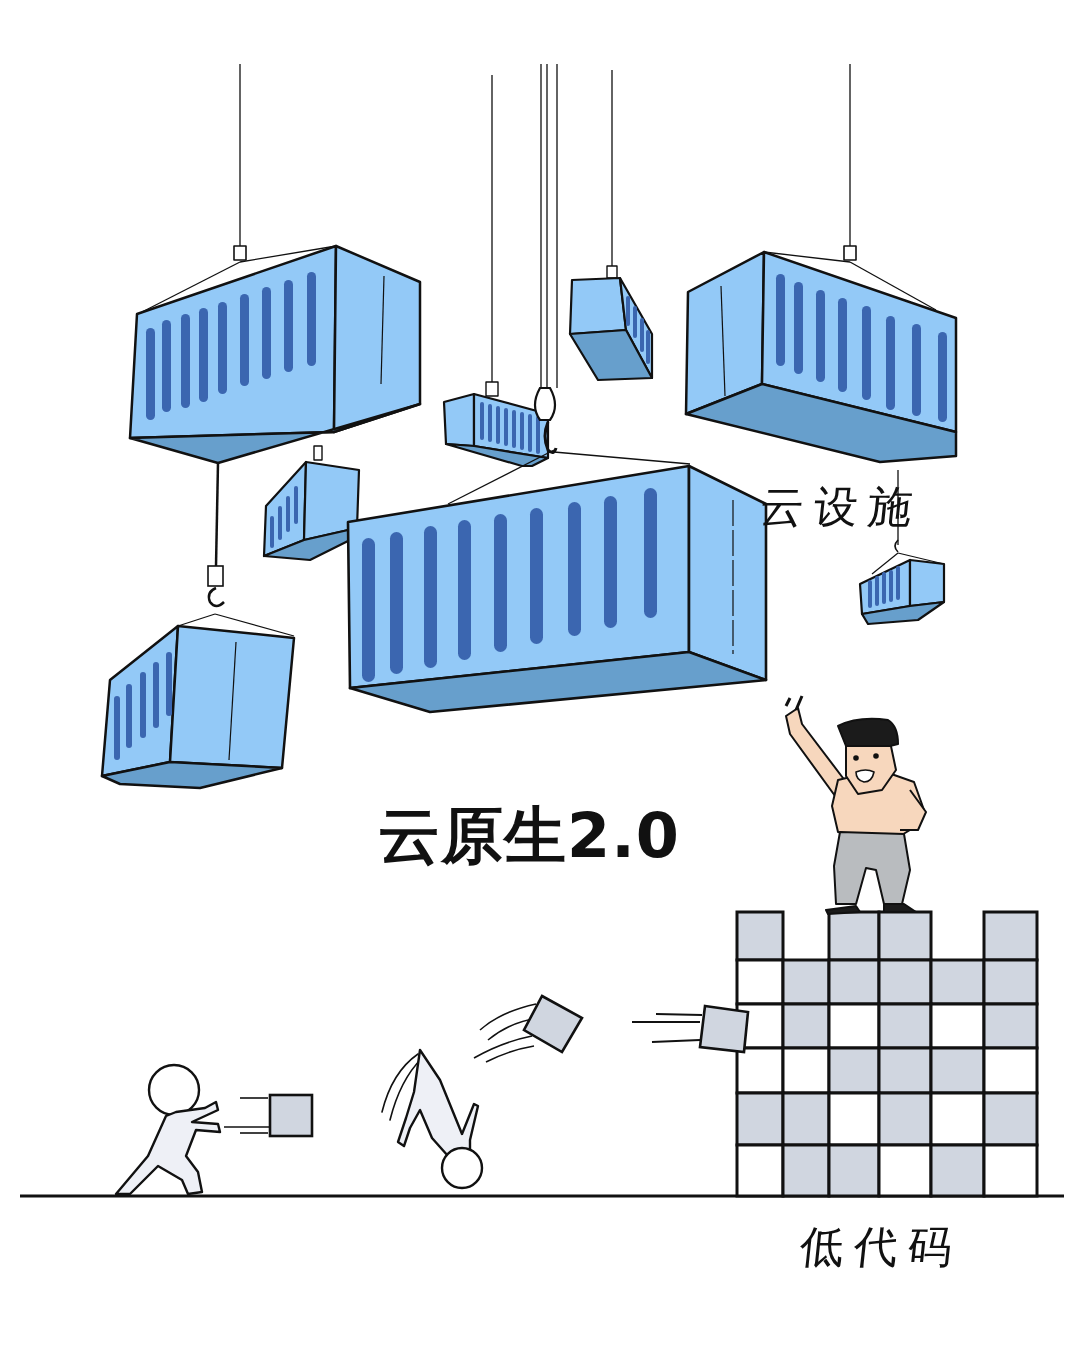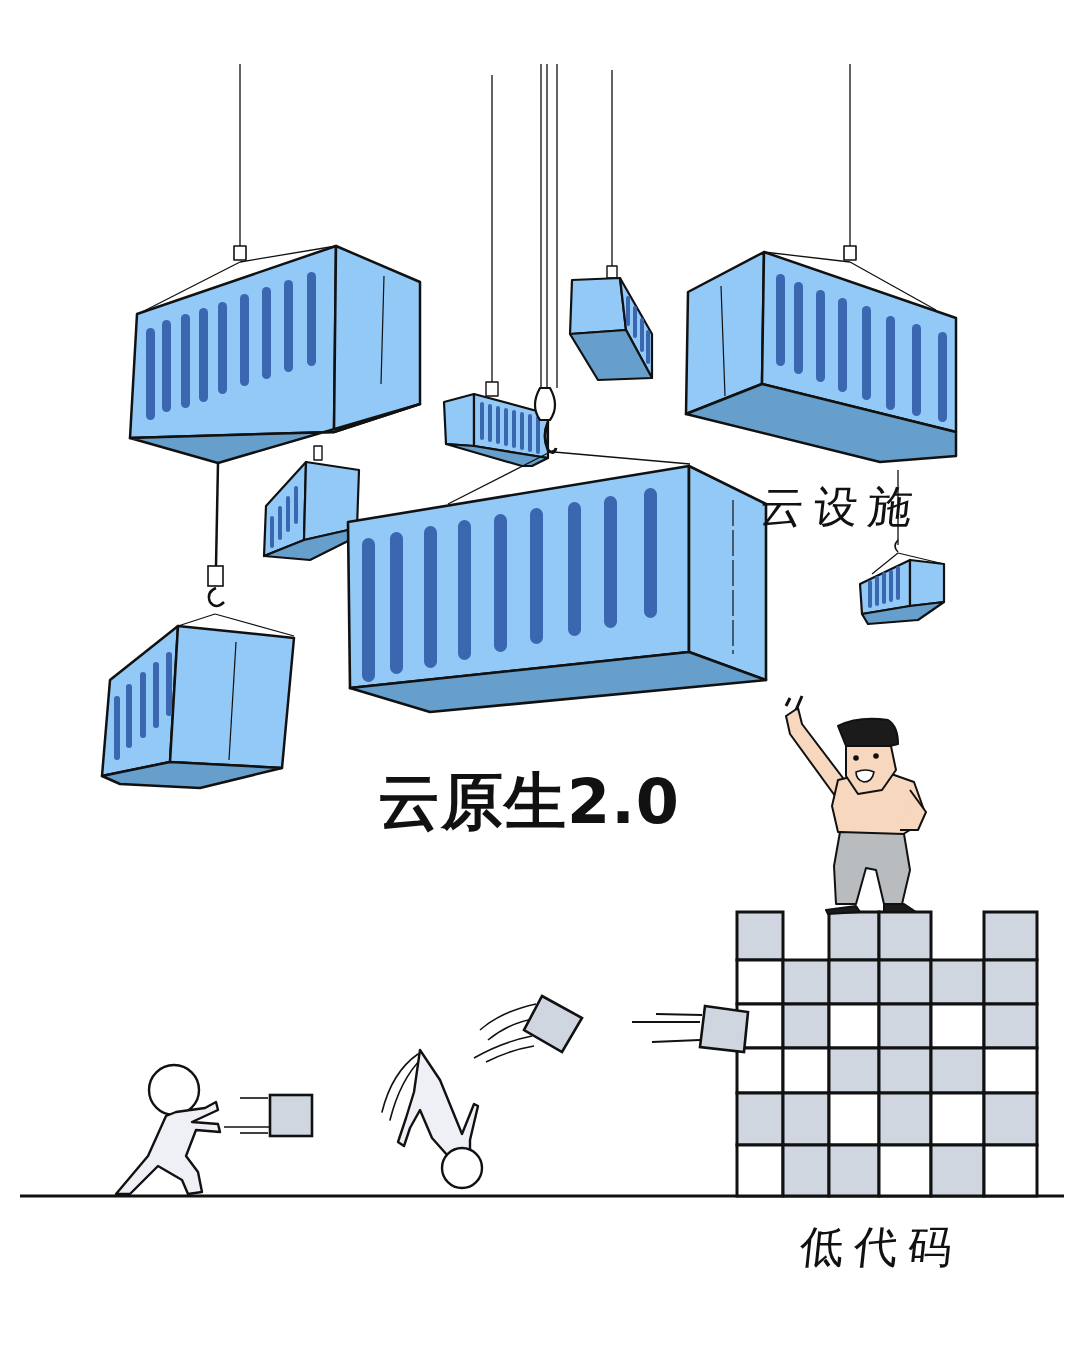--- a/index.html
+++ b/index.html
@@ -1,19 +1,19 @@
 <!DOCTYPE html>
 <html><head>
 <meta charset="utf-8">
 <style>
   html, body { margin: 0; padding: 0; background: #ffffff; }
   body { width: 1080px; height: 1348px; position: relative; overflow: hidden; font-family: "DejaVu Sans", sans-serif; }
   .canvas { position: absolute; left: 0; top: 0; width: 1080px; height: 1348px; }
   .title {
-    position: absolute; left: 378px; top: 762px;
+    position: absolute; left: 378px; top: 796px;
     font-family: "DejaVu Sans", sans-serif; font-weight: bold;
     font-size: 62px; color: #111111; letter-spacing: 1px; line-height: 80px;
   }
   .label-hand {
     position: absolute; font-family: "DejaVu Sans", sans-serif;
     font-size: 44px; color: #111111; font-weight: normal; letter-spacing: 10px;
     transform: skewX(-6deg);
   }
   .label-cloud { left: 760px; top: 478px; }
   .label-lowcode { left: 800px; top: 1218px; }

